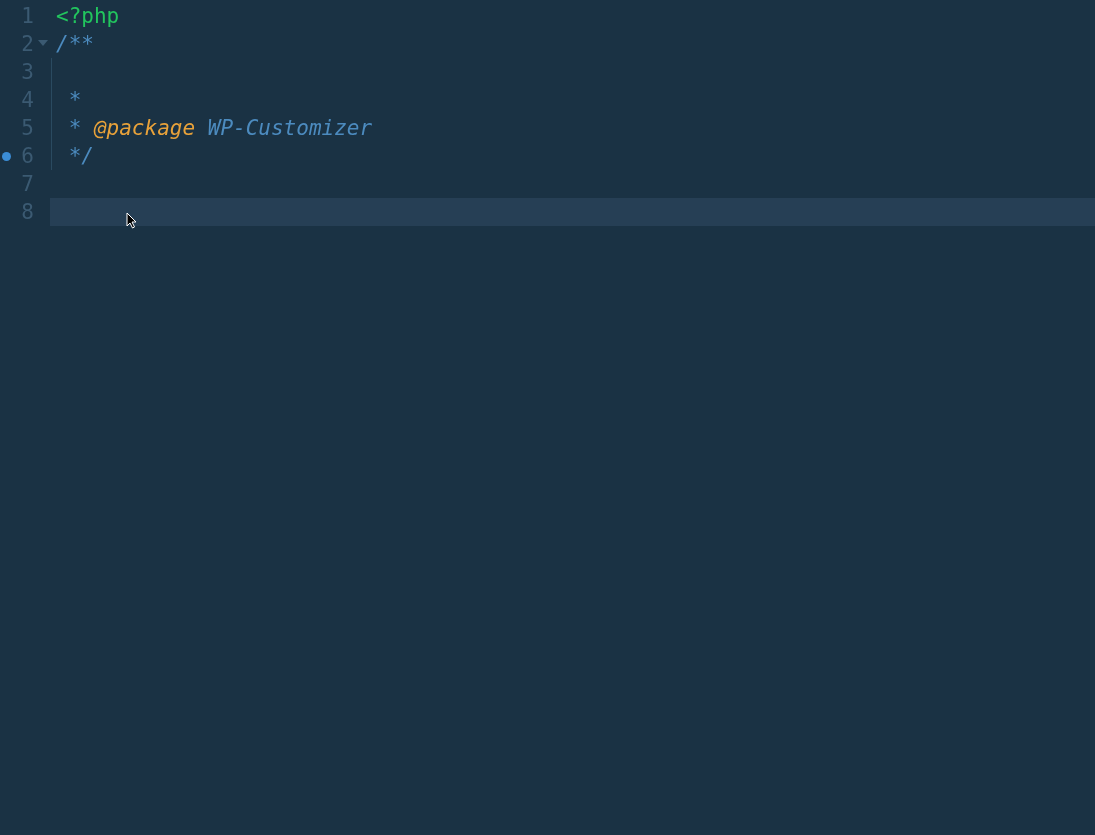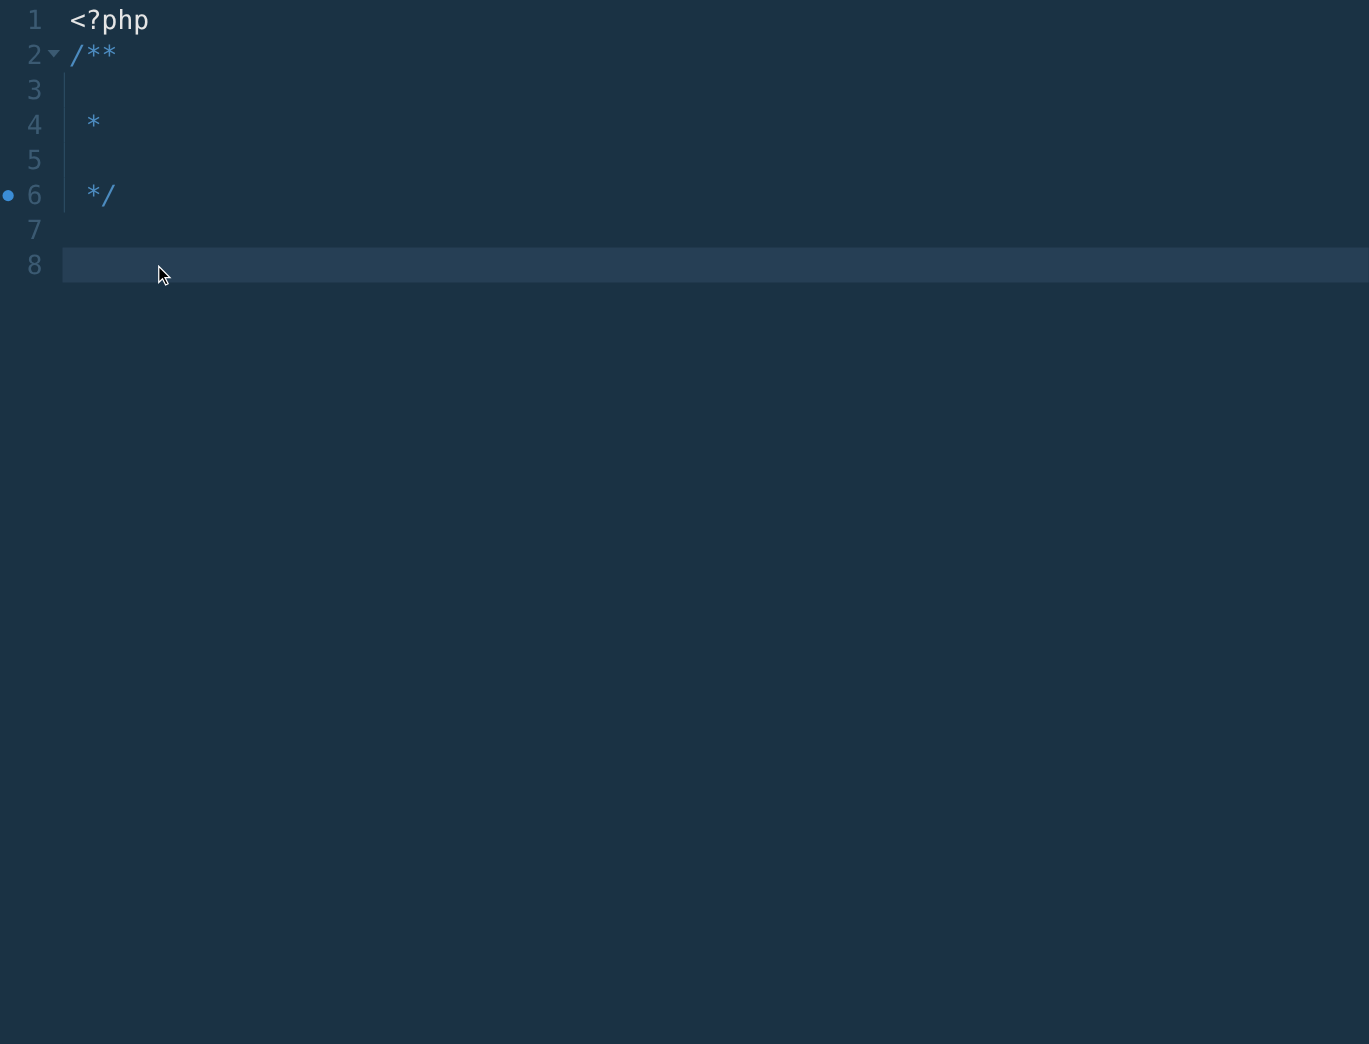--- a/index.html
+++ b/index.html
@@ -79,21 +79,21 @@
       left: 0;
       right: 0;
       height: 28px;
       background: #263f55;
       z-index: 0;
     }
     .code-content {
       position: relative;
       z-index: 1;
     }
-    .tok-phptag { color: #e5e5e5; }
+    .tok-phptag { color: #22c55e; }
     .tok-comment { color: #4c8bbf; font-style: italic; }
     .tok-doctag { color: #e8a23a; font-style: italic; }
     .tok-docvalue { color: #4c8bbf; font-style: italic; }
     .cursor-pointer {
       position: absolute;
       z-index: 10;
     }
     .cursor-pointer svg {
       display: block;
     }
@@ -111,21 +111,21 @@
       <div class="line-number">6</div>
       <div class="line-number">7</div>
       <div class="line-number">8</div>
       <div class="gutter-marker" style="top: 152px;"></div>
     </div>
   <div class="code-area" id="code-area">
       <div class="code-line"><span class="code-content"><span class="tok-phptag">&lt;?php</span></span></div>
       <div class="code-line"><span class="code-content"><span class="tok-comment">/**</span></span></div>
       <div class="code-line"><div class="indent-guide"></div></div>
       <div class="code-line"><div class="indent-guide"></div><span class="code-content"><span class="tok-comment"> *</span></span></div>
-      <div class="code-line"><div class="indent-guide"></div></div>
+      <div class="code-line"><div class="indent-guide"></div><span class="code-content"><span class="tok-comment"> * </span><span class="tok-doctag">@package</span><span class="tok-comment"> </span><span class="tok-docvalue">WP-Customizer</span></span></div>
       <div class="code-line"><div class="indent-guide"></div><span class="code-content"><span class="tok-comment"> */</span></span></div>
       <div class="code-line"><span class="code-content"></span></div>
       <div class="code-line"><div class="current-line"></div><span class="code-content"></span></div>
     </div>
 </div>
 
 <div class="cursor-pointer" id="cursor" style="left: 126px; top: 212px;">
   <svg width="14" height="18" viewBox="0 0 14 18">
     <path d="M1 1 L1 14 L4 11 L6.5 16 L8.5 15 L6 10 L10 10 Z" fill="#000000" stroke="#ffffff" stroke-width="1"></path>
   </svg>

